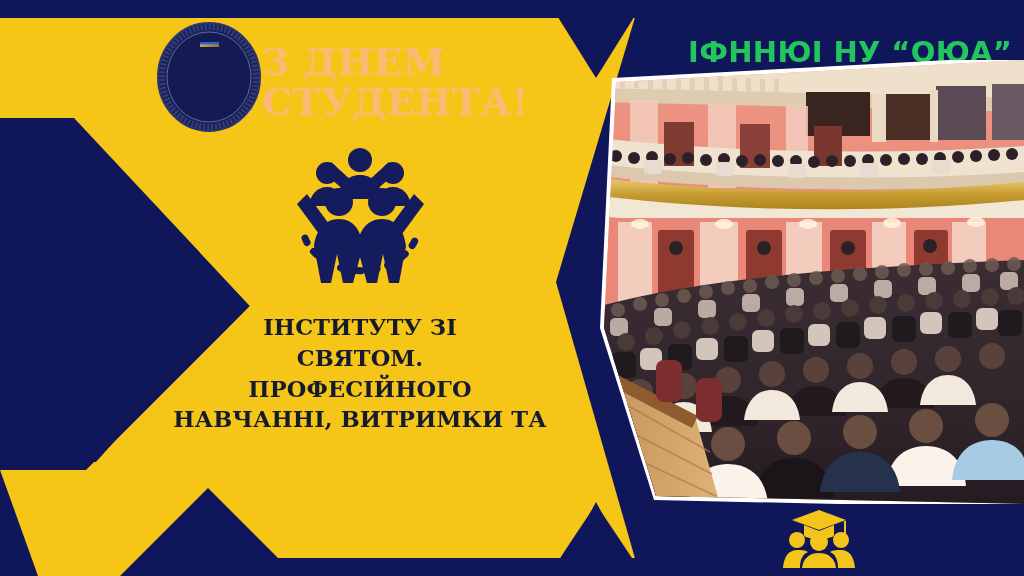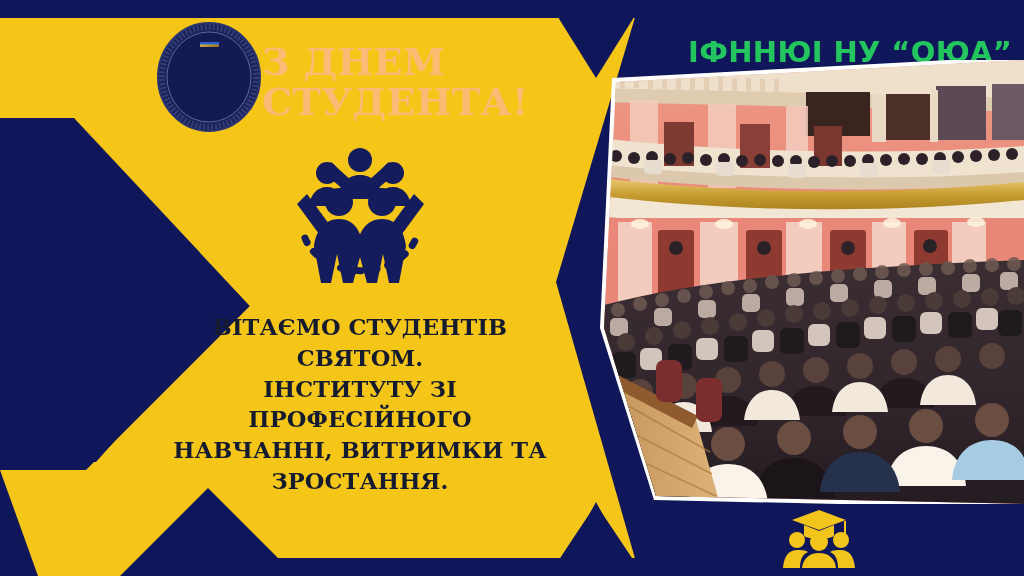--- a/index.html
+++ b/index.html
@@ -282,26 +282,24 @@
       <path d="M 24,52 L 14,62 L 36,92 L 46,82 Z"></path>
 
       <circle cx="99" cy="60" r="14"></circle>
       <path d="M 99,77 C 85,77 76,88 74,104 L 84,141 L 94,141 L 100,112 L 106,141 L 116,141 L 123,104 C 121,88 113,77 99,77 Z"></path>
 
       <path d="M 131,52 L 141,62 L 119,92 L 109,82 Z"></path>
     </g>
   </svg>
 
   <div class="message">
-    <span class="ln">ВІТАЄМО СТУДЕНТІВ</span>
+    <span class="ln">ІНСТИТУТУ ЗІ</span>
     <span class="ln">СВЯТОМ.</span>
-    <span class="ln">ІНСТИТУТУ ЗІ</span>
     <span class="ln">ПРОФЕСІЙНОГО</span>
     <span class="ln">НАВЧАННІ, ВИТРИМКИ ТА</span>
-    <span class="ln">ЗРОСТАННЯ.</span>
   </div>
 
   <div class="header-label">ІФННЮІ НУ “ОЮА”</div>
 
   <div class="photo-wrap">
     <div class="photo-border"></div>
     <div class="photo-clip">
       <svg class="photo-inner" viewBox="0 0 424 444" preserveAspectRatio="xMidYMid slice">
         <defs>
           <linearGradient id="wallG" x1="0" y1="0" x2="0" y2="1">

